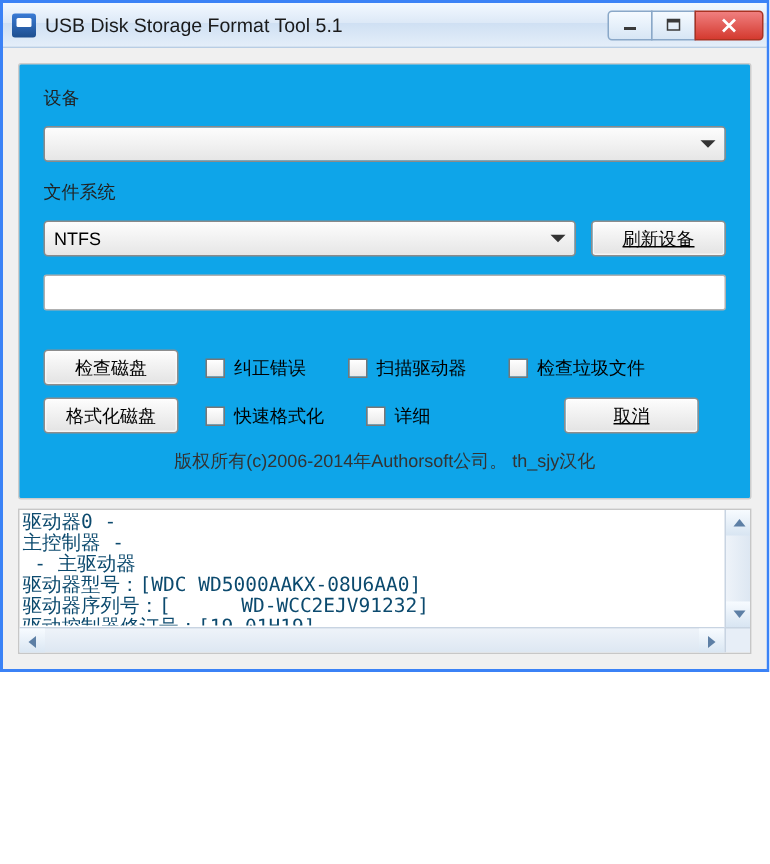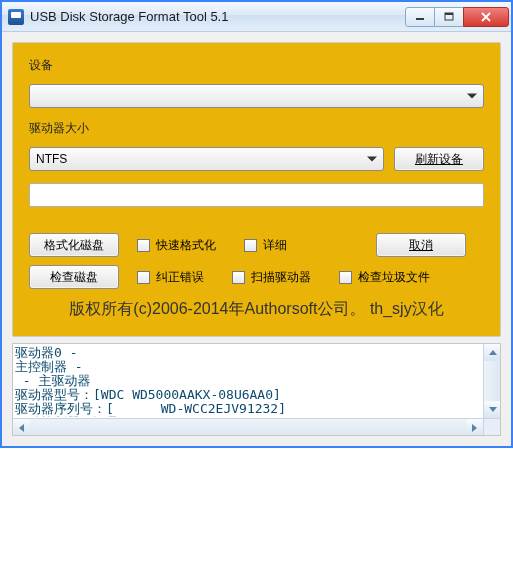--- a/index.html
+++ b/index.html
@@ -57,21 +57,21 @@
 
   .client {
     flex: 1;
     background: #f0f0f0;
     padding: 10px;
     display: flex;
     flex-direction: column;
   }
   .panel {
     border: 1px solid #ccc;
-    background: #eab308;
+    background: #0ea5e9;
     padding: 14px 16px 10px 16px;
     border-radius: 2px;
   }
   .label { color: #222; margin-bottom: 10px; }
   .row { display: flex; align-items: center; gap: 10px; margin-bottom: 12px; }
   .wide { flex: 1; }
 
   .combo {
     height: 24px;
     background: linear-gradient(#fdfdfd,#e6e6e6);
@@ -113,21 +113,21 @@
     width: 13px; height: 13px; border: 1px solid #777; background: linear-gradient(#fff,#e8e8e8);
   }
   .options-row {
     display: flex; align-items: center; gap: 0; margin-top: 6px; margin-bottom: 8px;
   }
   .options-row .btn { width: 90px; min-width: 90px; margin-right: 18px; }
   .options-row .checkbox { margin-right: 28px; }
   .options-row .rbtn { margin-left: auto; }
   .rbtn { width: 90px; min-width: 90px; text-decoration: underline; }
 
-  .copyright { text-align: center; color: #333; margin: 10px 0 6px 0; font-size: 16px;}
+  .copyright { text-align: center; color: #333; margin: 10px 0 6px 0; font-size: 12px;}
   
   .log-wrap {
     flex: 1;
     border: 1px solid #c7c7c7;
     background: #fff;
     margin-top: 6px;
     position: relative;
     overflow: hidden;
   }
   .log {
@@ -196,62 +196,62 @@
     <div class="panel">
 
       <div class="label">设备</div>
       <div class="row">
         <div class="combo wide">
           <span></span>
           <span class="arrow"></span>
         </div>
       </div>
 
-      <div class="label">驱动器大小</div>
+      <div class="label">文件系统</div>
       <div class="row">
         <div class="combo wide">
           <span>NTFS</span>
           <span class="arrow"></span>
         </div>
         <div class="btn rbtn">刷新设备</div>
       </div>
 
       <div class="row">
         <input class="textfield" value="" style="">
       </div>
 
       <div style="height:8px"></div>
 
       <div class="options-row">
+        <div class="btn">检查磁盘</div>
+        <label class="checkbox">
+          <span class="cb"></span>
+          <span>纠正错误</span>
+        </label>
+        <label class="checkbox">
+          <span class="cb"></span>
+          <span>扫描驱动器</span>
+        </label>
+        <label class="checkbox">
+          <span class="cb"></span>
+          <span>检查垃圾文件</span>
+        </label>
+      </div>
+
+      <div class="options-row">
         <div class="btn">格式化磁盘</div>
         <label class="checkbox">
           <span class="cb"></span>
           <span>快速格式化</span>
         </label>
         <label class="checkbox">
           <span class="cb"></span>
           <span>详细</span>
         </label>
         <div class="btn rbtn">取消</div>
-      </div>
-
-      <div class="options-row">
-        <div class="btn">检查磁盘</div>
-        <label class="checkbox">
-          <span class="cb"></span>
-          <span>纠正错误</span>
-        </label>
-        <label class="checkbox">
-          <span class="cb"></span>
-          <span>扫描驱动器</span>
-        </label>
-        <label class="checkbox">
-          <span class="cb"></span>
-          <span>检查垃圾文件</span>
-        </label>
       </div>
 
       <div class="copyright">版权所有(c)2006-2014年Authorsoft公司。  th_sjy汉化</div>
     </div>
 
     <div class="log-wrap">
       <div class="log">驱动器0 -
 主控制器 -
  - 主驱动器
 驱动器型号：[WDC WD5000AAKX-08U6AA0]

